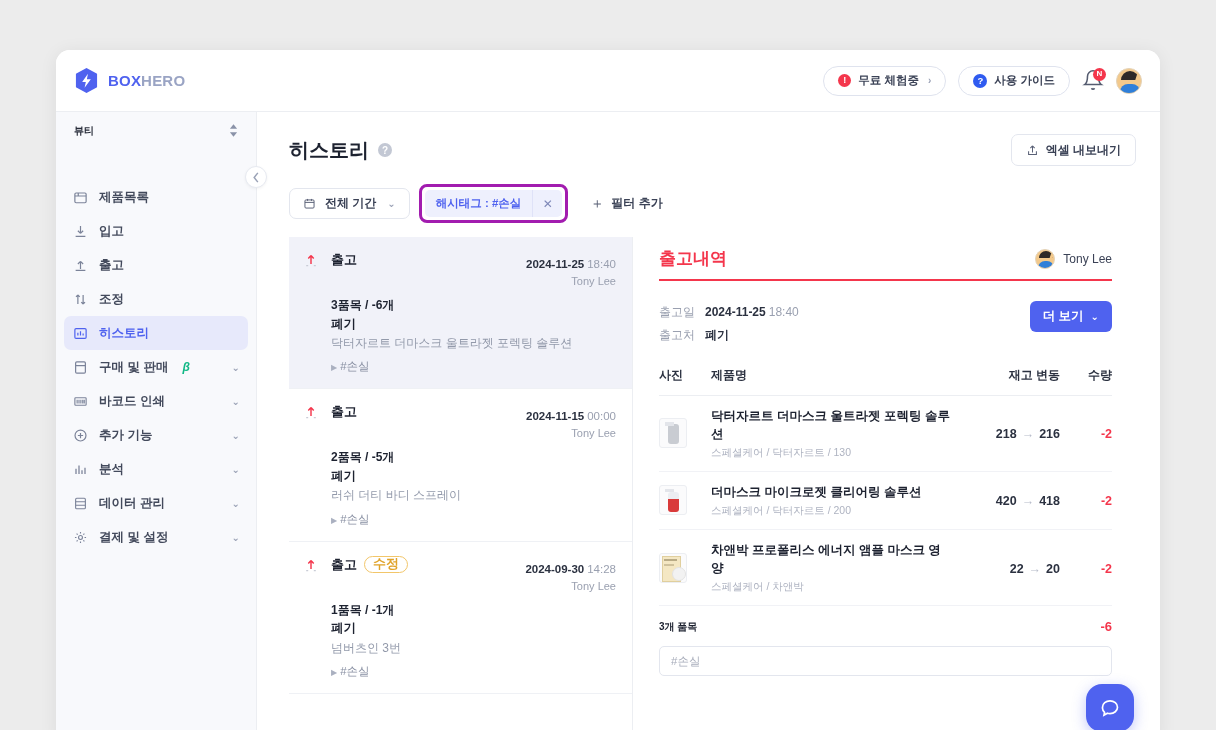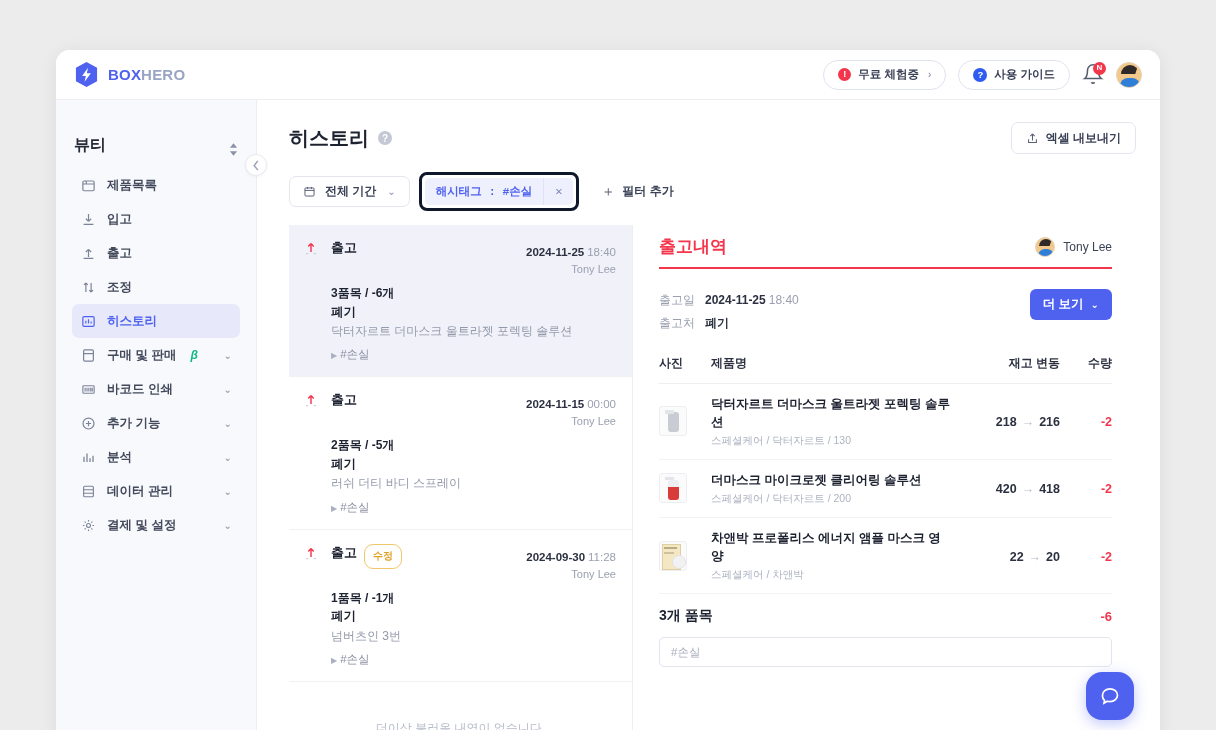--- a/index.html
+++ b/index.html
@@ -14,21 +14,21 @@
     left: 56px; top: 50px;
     width: 1104px; height: 690px;
     background: #ffffff;
     border-radius: 14px 14px 0 0;
     overflow: hidden;
     box-shadow: 0 2px 18px rgba(0,0,0,0.07);
   }
 
   
   .topbar {
-    height: 50px; width: 100%;
+    height: 62px; width: 100%;
     display: flex; align-items: center;
     border-bottom: 1px solid #eceef2;
     padding: 0 18px 0 18px;
     background: #fff;
   }
   .brand { display: flex; align-items: center; gap: 9px; }
   .brand-logo { width: 25px; height: 27px; display:block; }
   .brand-text { font-size: 15px; font-weight: 700; letter-spacing: .2px; }
   .brand-text .b1 { color: #4f62ef; }
   .brand-text .b2 { color: #9aa4c4; }
@@ -71,27 +71,27 @@
 
   
   .sidebar {
     width: 201px; flex: 0 0 201px;
     background: #f8f9fc;
     border-right: 1px solid #eceef2;
     position: relative;
     padding-top: 8px;
   }
   .ws-select {
-    display:flex; align-items:flex-end;
+    display:flex; align-items:flex-start;
     height: 44px; margin: 4px 10px 12px 10px; padding: 0 8px;
-    font-size: 16px; font-weight: 700; color: #252a37;
+    font-size: 10px; font-weight: 700; color: #252a37;
   }
   .ws-select .updown { margin-left:auto; color:#8a92a8; font-size:10px; line-height:1.0;
                        display:flex; flex-direction:column; gap:1px; }
-  .nav { padding: 0 16px; }
+  .nav { padding: 0 8px; }
   .nav-item {
     display:flex; align-items:center; gap: 11px;
     height: 34px; padding: 0 8px; margin-bottom: 0px;
     border-radius: 7px;
     font-size: 12.5px; color: #434a5c; font-weight: 600;
   }
   .nav-item .ico { width: 16px; height: 16px; display:flex; align-items:center;
                    justify-content:center; color:#7b8399; flex: 0 0 16px;}
   .nav-item.active { background: #e7e9fb; color:#4f62ef; }
   .nav-item.active .ico { color:#4f62ef; }
@@ -122,23 +122,23 @@
   }
 
   .filter-bar { display:flex; align-items:center; gap: 0px; margin-top: 18px; }
   .filter-chip-date {
     display:flex; align-items:center; gap:9px;
     height:31px; padding: 0 13px;
     border:1px solid #e3e6ee; border-radius:7px; background:#fff;
     font-size:12px; font-weight:700; color:#3b4256;
   }
   .hl-wrap {
-    border: 3px solid #0f172a; border-radius: 8px;
+    border: 3px solid #a21caf; border-radius: 8px;
     padding: 3px; margin-left: 9px;
-    display:flex; align-items:flex-end;font-family:Liberation Mono, monospace;
+    display:flex; align-items:flex-end;
   }
   .chip-tag {
     display:flex; align-items:center;
     height:27px; border-radius:5px; background:#eef0fd;
     font-size:11.5px; font-weight:700; color:#4f62ef;
     overflow:hidden;
   }
   .chip-tag .txt { padding: 0 11px; }
   .chip-tag .x {
     width:30px; height:100%; display:flex; align-items:center; justify-content:center;
@@ -161,23 +161,23 @@
     padding: 14px 16px 14px 14px;
     border-bottom: 1px solid #eff1f5;
     position: relative;
   }
   .hcard.selected { background: #f1f2f9; }
   .hcard-top { display:flex; align-items: flex-start; }
   .out-icon { width:16px; flex:0 0 16px; margin-top:1px; margin-right:12px; }
   .hcard-type { font-size:13px; font-weight:800; color:#1d2230; }
   .edit-badge {
     display:inline-flex; align-items:center; justify-content:center;
-    height:25px; padding:0 8px; margin-left:7px;
+    height:17px; padding:0 8px; margin-left:7px;
     border:1px solid #f2c66a; border-radius:9px;
-    color:#e0a32a; font-size:10px; font-weight:700;
+    color:#e0a32a; font-size:13px; font-weight:700;
     vertical-align: 2px;
   }
   .hcard-meta { margin-left:auto; text-align:right; line-height: 1.45; }
   .hcard-date { font-size:11.5px; font-weight:800; color:#2b3140; }
   .hcard-time { font-size:11.5px; font-weight:400; color:#9aa0b0; margin-left:3px; }
   .hcard-user { font-size:11px; color:#9aa0b0; }
   .hcard-body { margin-left: 28px; margin-top: 6px; }
   .hcard-qty { font-size:12px; font-weight:800; color:#1d2230; line-height:1.55; }
   .hcard-place { font-size:12.5px; font-weight:800; color:#1d2230; line-height:1.55; }
   .hcard-prod { font-size:12px; color:#9299aa; line-height:1.6; }
@@ -213,21 +213,21 @@
   table.items th.r, table.items td.r { text-align:right; }
   table.items td { padding: 11px 0; border-bottom: 1px solid #f1f2f6; vertical-align: middle; }
   .thumb { width: 28px; height: 30px; border:1px solid #eceef2; border-radius:3px;
            background:#fbfbfc; position:relative; overflow:hidden; }
   .pname { font-size:12.5px; font-weight:800; color:#1d2230; line-height:1.45; }
   .pmeta { font-size:10.5px; color:#aeb3c1; margin-top:3px; }
   .stock { font-size:12.5px; font-weight:800; color:#2b3140; white-space:nowrap; }
   .stock .arrow { color:#b6bbc9; font-weight:400; margin: 0 5px; }
   .qty-neg { font-size:12.5px; font-weight:700; color:#f4364c; }
   .totals { display:flex; align-items:center; padding: 13px 0 0 0; }
-  .totals .label { font-size:14px; font-weight:800; color:#1d2230; }
+  .totals .label { font-size:10px; font-weight:800; color:#1d2230; }
   .totals .val { margin-left:auto; font-size:13px; font-weight:700; color:#f4364c; }
   .tag-input {
     margin-top: 12px; height: 30px; width: 100%;
     border:1px solid #e3e6ee; border-radius:5px; background:#fff;
     display:flex; align-items:center; padding: 0 11px;
     font-size:11.5px; color:#a8adbb;
   }
 
   
   .chat-fab {
@@ -510,21 +510,21 @@
               <span class="out-icon">
                 <svg width="16" height="16" viewBox="0 0 20 20" fill="none" stroke="#f4364c" stroke-width="1.8">
                     <path d="M10 15V4.5m0 0L6.6 8M10 4.5 13.4 8"></path>
                     <path d="M4 17h2.5M13.5 17H16" stroke="#c9ccd6"></path>
                   </svg>
               </span>
               <span class="hcard-type">출고</span>
               <span class="edit-badge">수정</span>
               <div class="hcard-meta">
                 <div>
-                  <span class="hcard-date">2024-09-30</span><span class="hcard-time">11:28</span>
+                  <span class="hcard-date">2024-09-30</span><span class="hcard-time">14:28</span>
                 </div>
                 <div class="hcard-user">Tony Lee</div>
               </div>
             </div>
             <div class="hcard-body">
               <div class="hcard-qty">1품목 / -1개</div>
               <div class="hcard-place">폐기</div>
               <div class="hcard-prod">넘버츠인 3번</div>
               <div class="hcard-tag"><span class="tri">▶</span><span>#손실</span></div>
             </div>

